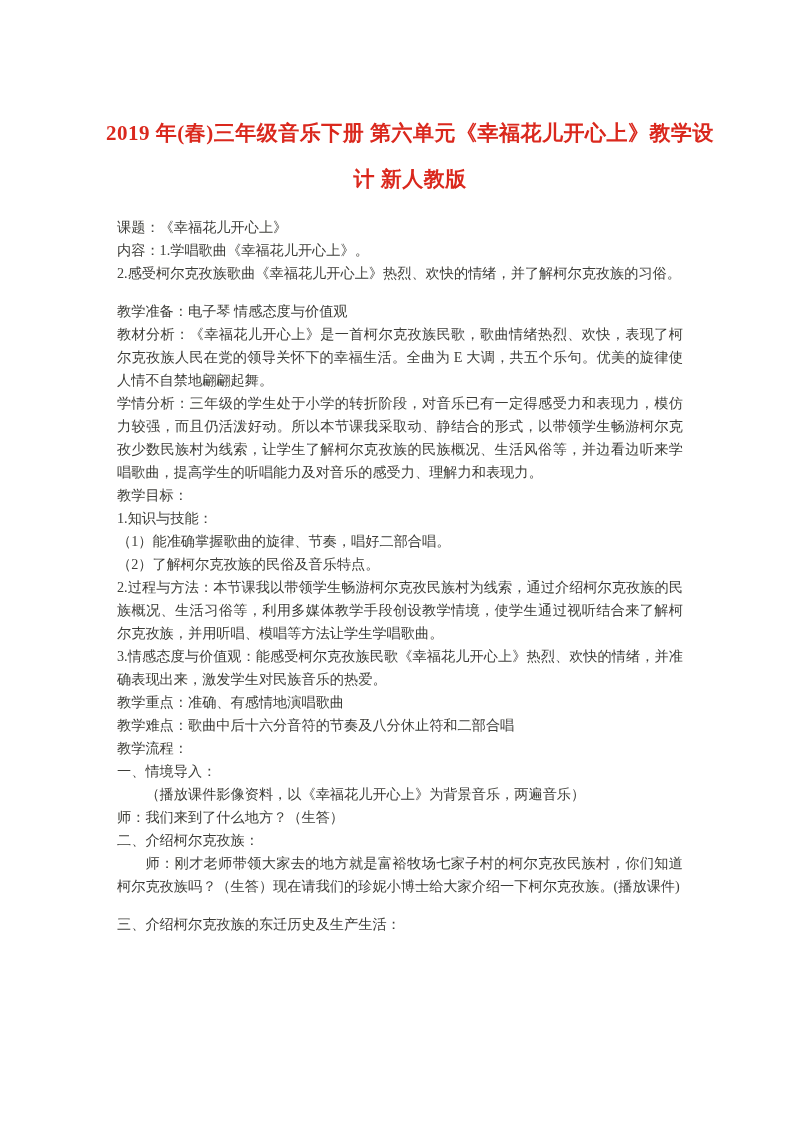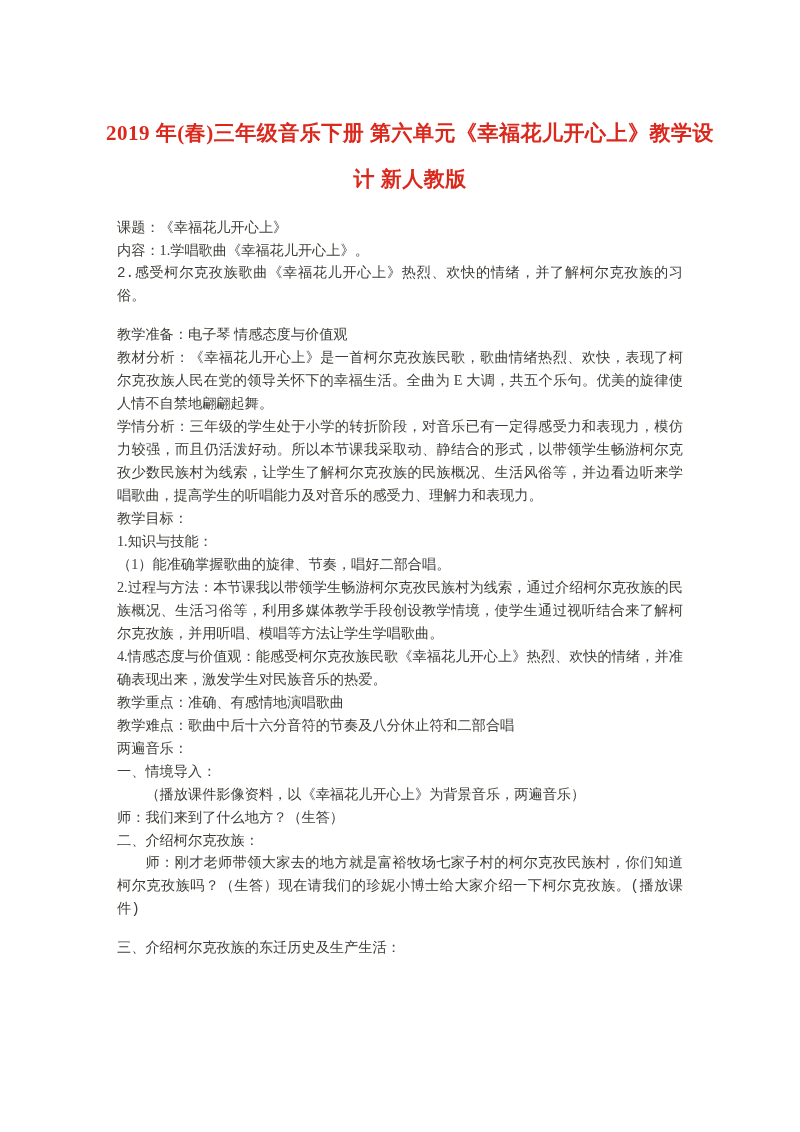--- a/index.html
+++ b/index.html
@@ -42,21 +42,20 @@
     margin: 0;
   }
   .para.indent {
     text-indent: 2em;
   }
   .para.indent-sm {
     text-indent: 1.45em;
   }
   .para.gap-after {
     margin-bottom: 15px;
-    font-family: Liberation Mono, monospace;
   }
 </style>
 </head>
 <body>
 
 <div class="page">
 
   <h1 class="doc-title">
     <span class="title-line">2019 年(春)三年级音乐下册 第六单元《幸福花儿开心上》教学设</span>
     <span class="title-line">计 新人教版</span>
@@ -65,25 +64,26 @@
   <div class="doc-body">
     <p class="para">课题：《幸福花儿开心上》</p>
     <p class="para">内容：1.学唱歌曲《幸福花儿开心上》。</p>
     <p class="para gap-after">2.感受柯尔克孜族歌曲《幸福花儿开心上》热烈、欢快的情绪，并了解柯尔克孜族的习俗。</p>
     <p class="para">教学准备：电子琴 情感态度与价值观</p>
     <p class="para">教材分析：《幸福花儿开心上》是一首柯尔克孜族民歌，歌曲情绪热烈、欢快，表现了柯尔克孜族人民在党的领导关怀下的幸福生活。全曲为 E 大调，共五个乐句。优美的旋律使人情不自禁地翩翩起舞。</p>
     <p class="para">学情分析：三年级的学生处于小学的转折阶段，对音乐已有一定得感受力和表现力，模仿力较强，而且仍活泼好动。所以本节课我采取动、静结合的形式，以带领学生畅游柯尔克孜少数民族村为线索，让学生了解柯尔克孜族的民族概况、生活风俗等，并边看边听来学唱歌曲，提高学生的听唱能力及对音乐的感受力、理解力和表现力。</p>
     <p class="para">教学目标：</p>
     <p class="para">1.知识与技能：</p>
     <p class="para">（1）能准确掌握歌曲的旋律、节奏，唱好二部合唱。</p>
+    <p class="para">（2）了解柯尔克孜族的民俗及音乐特点。</p>
     <p class="para">2.过程与方法：本节课我以带领学生畅游柯尔克孜民族村为线索，通过介绍柯尔克孜族的民族概况、生活习俗等，利用多媒体教学手段创设教学情境，使学生通过视听结合来了解柯尔克孜族，并用听唱、模唱等方法让学生学唱歌曲。</p>
-    <p class="para">4.情感态度与价值观：能感受柯尔克孜族民歌《幸福花儿开心上》热烈、欢快的情绪，并准确表现出来，激发学生对民族音乐的热爱。</p>
+    <p class="para">3.情感态度与价值观：能感受柯尔克孜族民歌《幸福花儿开心上》热烈、欢快的情绪，并准确表现出来，激发学生对民族音乐的热爱。</p>
     <p class="para">教学重点：准确、有感情地演唱歌曲</p>
     <p class="para">教学难点：歌曲中后十六分音符的节奏及八分休止符和二部合唱</p>
-    <p class="para">两遍音乐：</p>
+    <p class="para">教学流程：</p>
     <p class="para">一、情境导入：</p>
     <p class="para indent">（播放课件影像资料，以《幸福花儿开心上》为背景音乐，两遍音乐）</p>
     <p class="para">师：我们来到了什么地方？（生答）</p>
     <p class="para">二、介绍柯尔克孜族：</p>
     <p class="para indent gap-after">师：刚才老师带领大家去的地方就是富裕牧场七家子村的柯尔克孜民族村，你们知道柯尔克孜族吗？（生答）现在请我们的珍妮小博士给大家介绍一下柯尔克孜族。(播放课件)</p>
     <p class="para">三、介绍柯尔克孜族的东迁历史及生产生活：</p>
   </div>
 
 </div>
 

